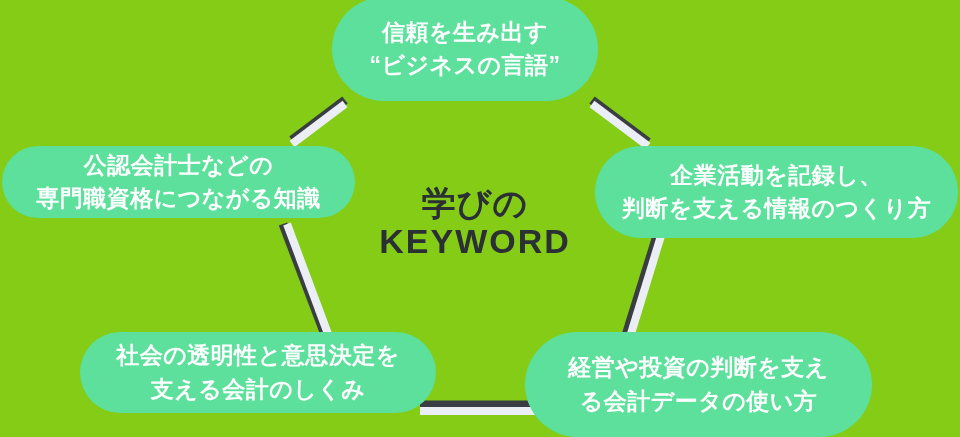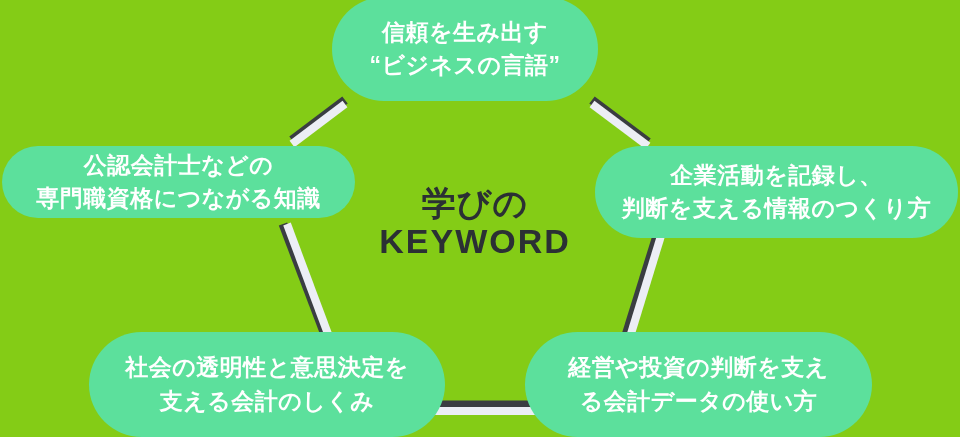--- a/index.html
+++ b/index.html
@@ -55,24 +55,24 @@
     height: 72px;
   }
   #pill-right {
     left: 595px;
     top: 135px;
     width: 363px;
     height: 92px;
     margin-top: 11px;
   }
   #pill-bottom-left {
-    left: 89px;
+    left: 80px;
     top: 332px;
     width: 356px;
-    height: 105px;
+    height: 81px;
   }
   #pill-bottom-right {
     left: 525px;
     top: 332px;
     width: 347px;
     height: 105px;
   }
   #center-label {
     position: absolute;
     left: 360px;

